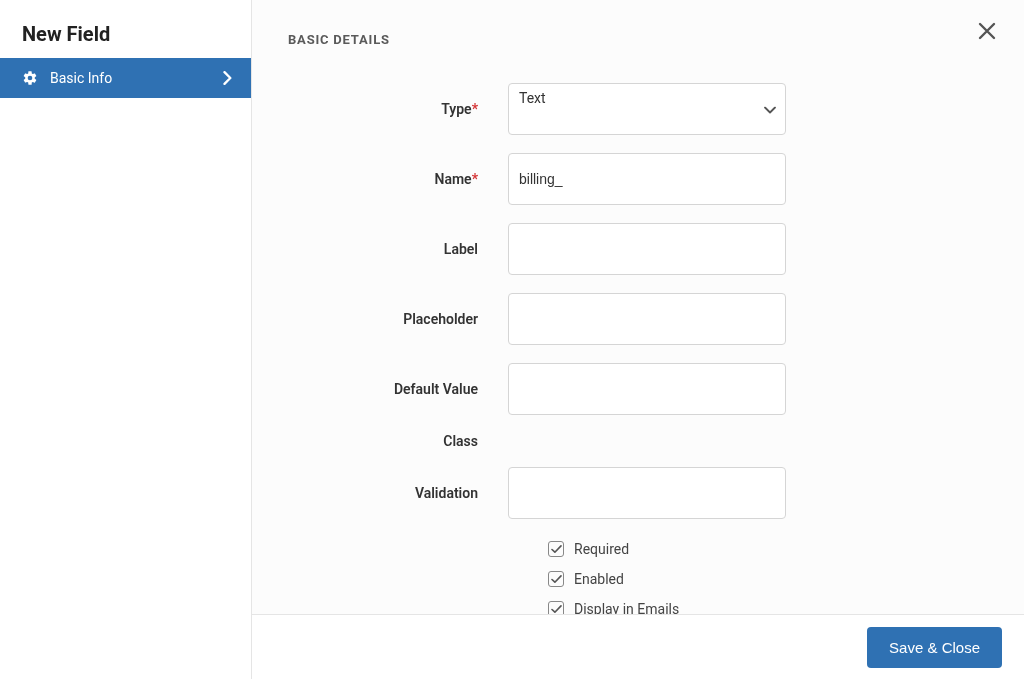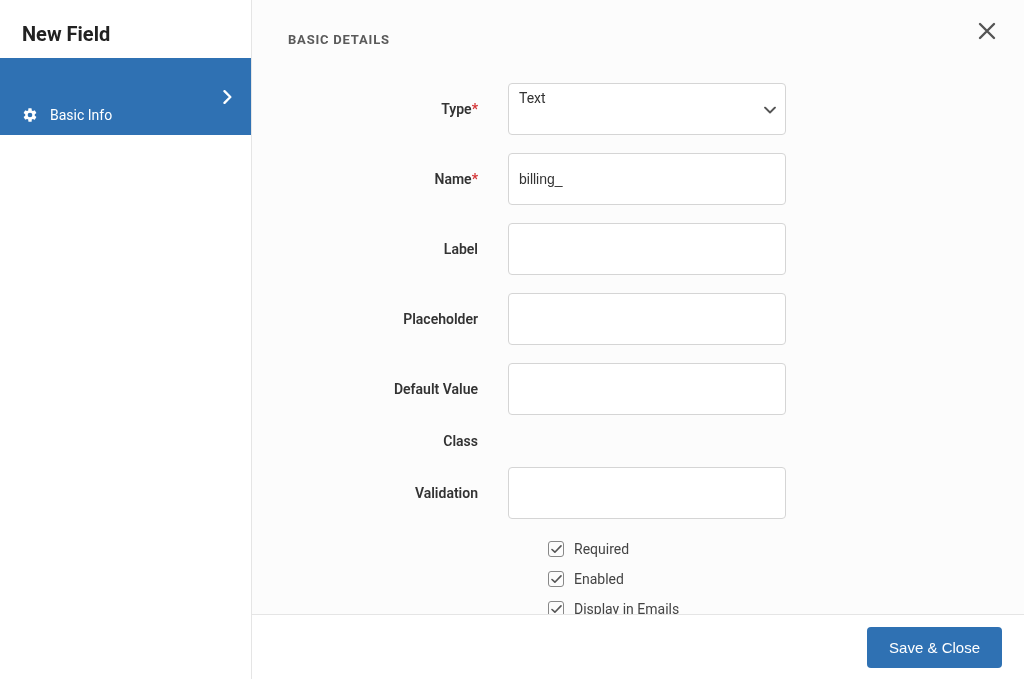--- a/index.html
+++ b/index.html
@@ -33,21 +33,20 @@
     padding: 12px 18px 12px 22px;
     background: #2f71b3;
     color: #fff;
     font-size: 14px;
     cursor: pointer;
   }
   .sidebar-item .left {
     display: flex;
     align-items: center;
     gap: 12px;
-    margin-top: 37px;
   }
   .gear-icon svg, .chevron-icon svg {
     display: block;
   }
   .main {
     position: absolute;
     left: 252px;
     top: 0;
     right: 0;
     bottom: 65px;

